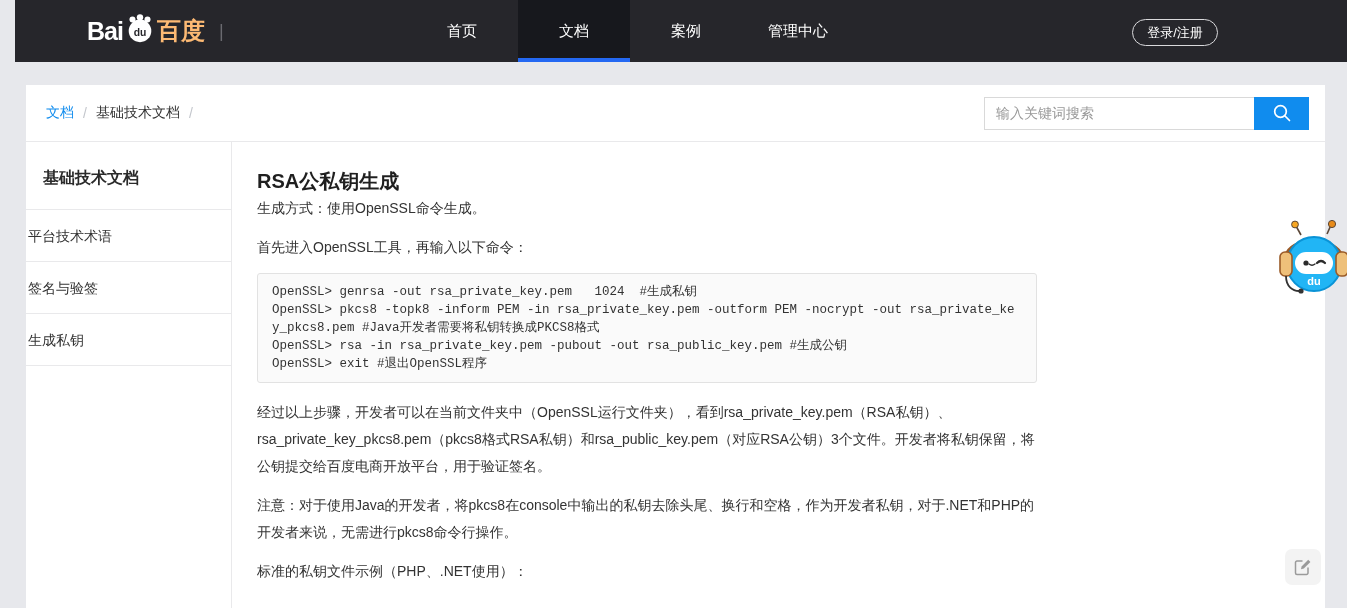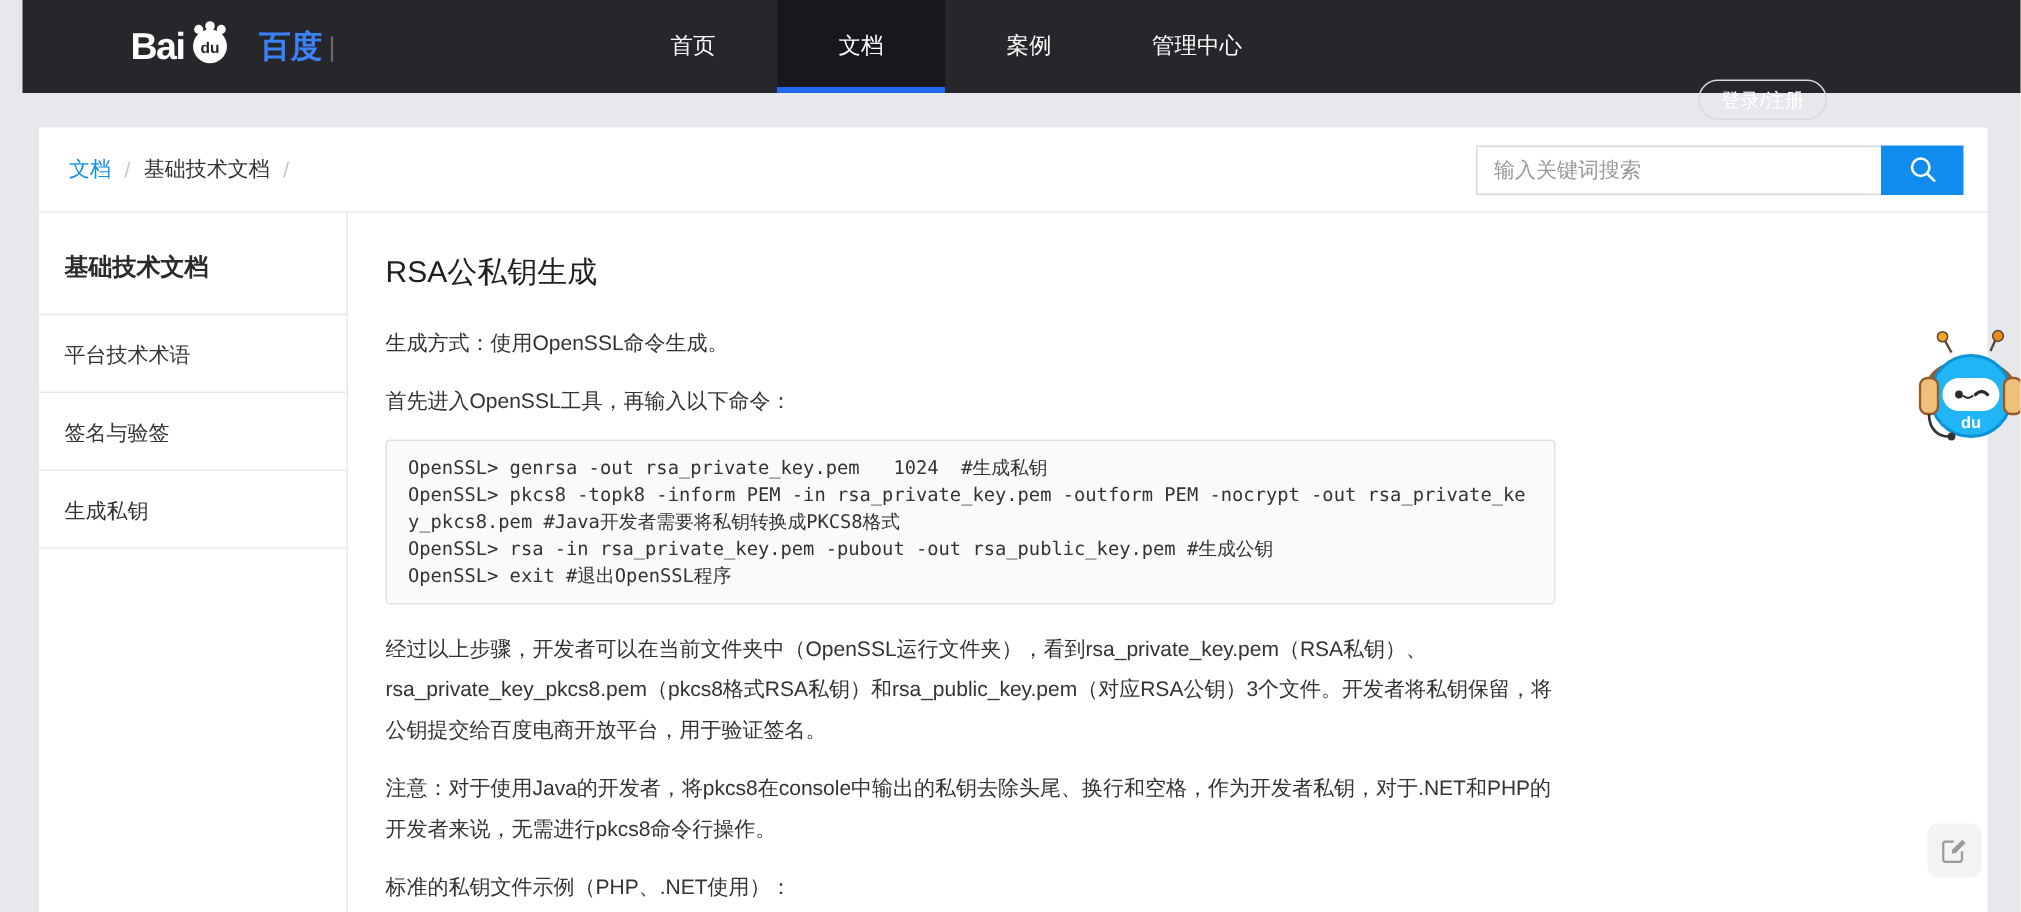--- a/index.html
+++ b/index.html
@@ -9,36 +9,36 @@
     background:#e7e8ec; color:#333; position:relative;
   }
   
   .navbar {
     position:absolute; left:15px; top:0; width:1347px; height:62px;
     background:#26262b; display:flex; align-items:center;
   }
   .logo-wrap { position:absolute; left:72px; top:0; height:62px; display:flex; align-items:center; }
   .logo-bai { color:#fff; font-size:25px; font-weight:bold; letter-spacing:-1px; }
   .logo-paw { width:32px; height:32px; margin:0 1px; position:relative; top:-2px; }
-  .logo-cn { color:#3b82f6; font-size:21px; font-weight:bold;margin-left:16px; }
+  .logo-cn { color:#fdba74; font-size:24px; font-weight:bold; }
   .brand-sep { color:#6a6a70; font-size:18px; margin:0 14px 0 12px; }
   .brand { color:#fff; font-size:17px; letter-spacing:1px; }
   .nav-menu { position:absolute; left:391px; top:0; height:62px; display:flex; }
   .nav-item {
     width:112px; height:62px; line-height:62px; text-align:center;
     color:#fff; font-size:15px; cursor:pointer; position:relative;
   }
   .nav-item.active { background:#17181d; }
   .nav-item.active::after {
     content:""; position:absolute; left:0; bottom:0; width:100%; height:4px; background:#2468f2;
   }
   .login-btn {
     position:absolute; left:1117px; top:19px; width:86px; height:27px;
     border:1px solid #d9d9dc; border-radius:14px; color:#fff; font-size:13px;
-    background:transparent; text-align:center; line-height:25px; cursor:pointer;margin-top:34px;
+    background:transparent; text-align:center; line-height:25px; cursor:pointer;
   }
   
   .container {
     position:absolute; left:26px; top:85px; width:1299px; height:523px;
     background:#fff; overflow:hidden;
   }
   .crumb-row {
     height:57px; border-bottom:1px solid #e9e9eb;
     display:flex; align-items:center; justify-content:space-between;
     padding:0 16px 0 20px;
@@ -59,33 +59,33 @@
     display:flex; align-items:center; justify-content:center;
   }
   
   .body-row { display:flex; height:466px; }
   .sidebar { width:206px; border-right:1px solid #e9e9eb; flex-shrink:0; }
   .side-title {
     padding:26px 0 20px 17px; font-size:16px; font-weight:bold; color:#2a2a2a;
     border-bottom:1px solid #e9e9eb;
   }
   .side-item {
-    height:52px; line-height:52px; padding-left:17px; font-size:14px; color:#333;
+    height:52px; line-height:52px; padding-left:2px; font-size:14px; color:#333;
     border-bottom:1px solid #e9e9eb; cursor:pointer;
   }
   .main { padding:26px 0 0 25px; }
-  .doc-title { font-size:20px; font-weight:normal; color:#1f1f1f; margin-bottom:20px; }
+  .doc-title { font-size:20px; font-weight:bold; color:#1f1f1f; }
   .para { width:780px; font-size:14px; color:#333; line-height:27px; margin-bottom:12px; }
   .codeblock {
     width:780px; background:#fafafa; border:1px solid #e2e2e2; border-radius:3px;
     padding:9px 14px; margin:4px 0 16px 0;
     font-family:"DejaVu Sans Mono","Liberation Mono",monospace;
     font-size:12.5px; color:#333; line-height:18px;
   }
-  .code-line { white-space:pre-wrap; word-break:break-all; }
+  .code-line { white-space:pre-wrap; word-break:break-all;font-family:Liberation Mono, monospace; }
   
   .mascot { position:absolute; left:1279px; top:219px; width:68px; height:84px; }
   .edit-fab {
     position:absolute; left:1285px; top:549px; width:36px; height:36px;
     background:#f3f3f3; border-radius:7px; display:flex; align-items:center;
     justify-content:center; cursor:pointer;
   }
 </style>
 </head>
 <body>

